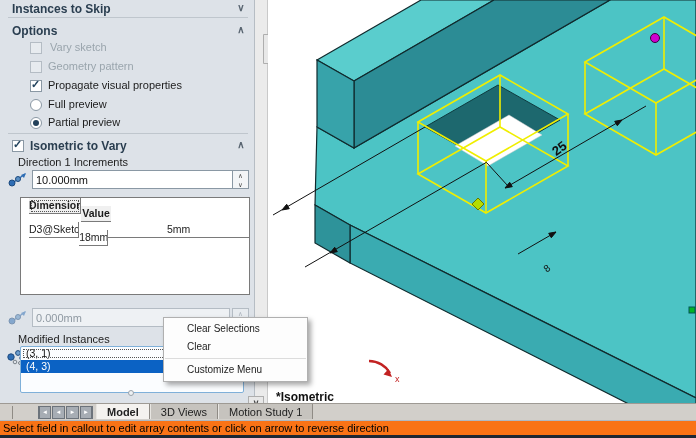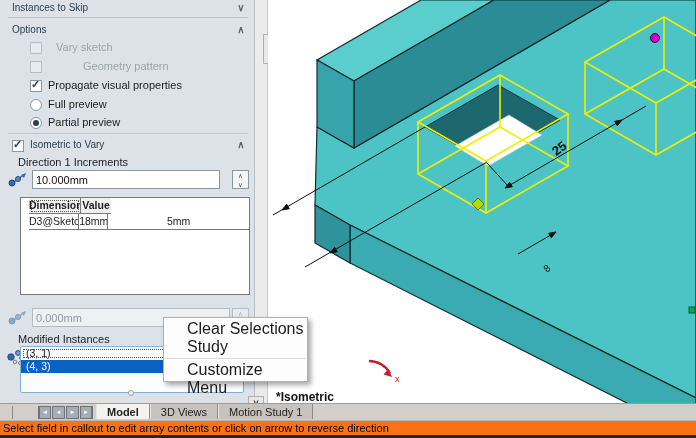--- a/index.html
+++ b/index.html
@@ -3,21 +3,21 @@
 <meta charset="utf-8">
 <style>
   * { margin:0; padding:0; box-sizing:border-box; }
   body { font-family:"Liberation Sans", sans-serif; }
   .screen { position:relative; width:696px; height:438px; background:#fff; overflow:hidden;
             font-size:11px; color:#1c1c1c; }
 
   
   .pm { position:absolute; left:0; top:0; width:255px; height:403px; background:#dde2e8;
         border-right:1px solid #b6bdc4; }
-  .grp-hdr { position:absolute; left:12px; font-weight:normal; color:#2a3e50; font-size:10px; cursor:default; }
+  .grp-hdr { position:absolute; left:12px; font-weight:bold; color:#2a3e50; font-size:12px; cursor:default; }
   .chev { position:absolute; left:234px; width:14px; text-align:center; color:#5a6672; font-size:10px; font-weight:bold; }
   .sep { position:absolute; left:8px; width:240px; height:1px; background:#bfc6cd; }
 
   .cb { position:absolute; width:12px; height:12px; background:#fff; border:1px solid #8a98a4; }
   .cb.disabled { background:#e7ebef; border-color:#b4bcc4; }
   .cb .mark { display:none; position:absolute; left:0px; top:-3px; font-size:11px; font-weight:bold; color:#24455f; }
   .cb.checked .mark { display:block; }
   .radio { position:absolute; width:12px; height:12px; background:#fff; border:1px solid #8a98a4; border-radius:50%; }
   .radio .dot { display:none; position:absolute; left:2px; top:2px; width:6px; height:6px; border-radius:50%; background:#23415a; }
   .radio.checked .dot { display:block; }
@@ -33,21 +33,21 @@
   .spinner.disabled { border-color:#b4bcc4; background:#e7ebef; }
   .spinner.disabled span { color:#aab2ba; }
 
   .ptable { position:absolute; left:20px; top:197px; width:230px; height:98px; background:#fff;
             border:1px solid #7a7a7a; font-size:10.5px; }
   .prow { display:flex;padding-left:8px; }
   .pcell { border-right:1px solid #7a7a7a; border-bottom:1px solid #7a7a7a; height:16px;
            line-height:15px; text-align:center; overflow:hidden; }
   .pcell:last-child { border-right:none; }
   .phead .pcell { background:#f0f0f0; font-weight:bold; }
-  .c0 { width:52px; } .c1 { width:30px; } .c2 { width:146px; }
+  .c0 { width:52px; } .c1 { width:30px;margin-top:8px; } .c2 { width:146px; }
   .focus-dotted { outline:1px dotted #555; outline-offset:-3px; }
 
   .milist { position:absolute; left:20px; top:346px; width:224px; height:47px; background:#fbfdff;
             border:1px solid #7fb0d9; border-radius:2px; font-size:10.5px; overflow:hidden; }
   .miitem { height:13px; line-height:13px; padding-left:5px; color:#111; }
   .miitem.checked { background:#0b62c4; color:#fff; }
   .resize-dot { position:absolute; left:128px; top:390px; width:6px; height:6px; border:1px solid #9aa2aa;
                 border-radius:50%; background:#eef1f4; }
 
   .mini-icon { position:absolute; }
@@ -61,21 +61,21 @@
   .collapse-btn { position:absolute; left:248px; top:396px; width:16px; height:14px; background:#e8e8e8;
                   border:1px solid #aeaeae; text-align:center; font-size:9px; line-height:12px; color:#444; font-weight:bold; }
 
   
   .viewport { position:absolute; left:268px; top:0; width:428px; height:403px; background:#fff; }
   .viewlabel { position:absolute; left:276px; top:390px; font-weight:bold; font-size:12px; color:#111; }
 
   
   .cmenu { position:absolute; left:163px; top:317px; width:145px; background:#fdfdfd;
            border:1px solid #b0b0b0; box-shadow:3px 3px 5px rgba(0,0,0,0.35); padding:2px 0; z-index:50; }
-  .cmenu .item { height:18px; line-height:18px; padding-left:23px; color:#1c1c1c; font-size:16px; }
+  .cmenu .item { height:18px; line-height:18px; padding-left:23px; color:#1c1c1c; font-size:10px; }
   .cmenu .msep { height:1px; background:#dcdcdc; margin:2px 1px; }
 
   
   .tabbar { position:absolute; left:0; top:403px; width:696px; height:17px; background:#d2cfca;
             border-top:1px solid #9e9a94; }
   .tab-div { position:absolute; left:12px; top:2px; width:1px; height:13px; background:#8f8b85; }
   .navbtns { position:absolute; left:38px; top:2px; display:flex; gap:1px; }
   .navbtn { width:13px; height:13px; background:#a7adb4; border:1px solid #6c737b; color:#fff;
             font-size:6px; line-height:11px; text-align:center; }
   .tabs { position:absolute; left:96px; top:0px; height:17px; display:flex; }
@@ -94,24 +94,24 @@
   <div class="pm">
 
     <div class="grp-hdr" style="top:2px;">Instances to Skip</div>
     <div class="chev" style="top:2px;">∨</div>
     <div class="sep" style="top:17px;"></div>
 
     <div class="grp-hdr" style="top:24px;">Options</div>
     <div class="chev" style="top:24px;">∧</div>
 
     <div class="cb disabled" style="left:30px; top:42px;"></div>
-    <div class="ctl-label disabled" style="left:56px; top:41px;text-align:center;">Vary sketch</div>
+    <div class="ctl-label disabled" style="left:50px; top:41px;text-align:center;">Vary sketch</div>
 
     <div class="cb disabled" style="left:30px; top:61px;"></div>
-    <div class="ctl-label disabled" style="left:48px; top:60px;margin-left:35px;">Geometry pattern</div>
+    <div class="ctl-label disabled" style="left:48px; top:60px;">Geometry pattern</div>
 
     <div class="cb checked" style="left:30px; top:80px;">
         <span class="mark">✓</span>
       </div>
     <div class="ctl-label" style="left:48px; top:79px;">Propagate visual properties</div>
 
     <div class="radio" style="left:30px; top:99px;"></div>
     <div class="ctl-label" style="left:48px; top:98px;">Full preview</div>
 
     <div class="radio checked" style="left:30px; top:117px;">
@@ -128,21 +128,21 @@
     <div class="chev" style="top:139px;">∧</div>
 
     <div class="ctl-label" style="left:18px; top:156px;">Direction 1 Increments</div>
 
     <svg class="mini-icon" style="left:7px; top:171px;" width="22" height="17">
       <line x1="7" y1="11" x2="18" y2="3" stroke="#2e6db4" stroke-width="1.5"></line>
       <polygon points="19,2 14,4 17,7" fill="#2e6db4"></polygon>
       <circle cx="5" cy="12" r="3" fill="#2e6db4" stroke="#1d4a7e"></circle>
       <circle cx="11" cy="8" r="2.5" fill="#5a8fc4" stroke="#1d4a7e"></circle>
     </svg>
-    <input class="txt-input" style="left: 32px; top: 170px; width: 188px;" value="10.000mm">
+    <input class="txt-input" style="left: 32px; top: 170px; width: 216px;" value="10.000mm">
     <div class="spinner" style="left:232px; top:170px;">
       <span>∧</span>
       <span>∨</span>
     </div>
 
     <div class="ptable">
       <div class="prow phead">
         <div class="pcell c0 focus-dotted">Dimension</div>
         <div class="pcell c1">Value</div>
       </div>
@@ -249,21 +249,21 @@
       <path d="M369,361 C378,361 386,366 390,373" stroke="#c22222" stroke-width="2.4" fill="none"></path>
       <polygon points="392,377 383.5,374.5 388.5,369" fill="#c22222"></polygon>
       <text x="395" y="382" font-size="9" fill="#c22222" font-family="Liberation Sans, sans-serif">x</text>
     </g>
   </svg>
 
   <div class="viewlabel">*Isometric</div>
 
   <div class="cmenu">
     <div class="item">Clear Selections</div>
-    <div class="item">Study</div>
+    <div class="item">Clear</div>
     <div class="msep"></div>
     <div class="item">Customize Menu</div>
   </div>
 
   <div class="tabbar">
     <div class="tab-div"></div>
     <div class="navbtns">
       <div class="navbtn" style="border-left:2px solid #6c737b;">◄</div>
       <div class="navbtn">◄</div>
       <div class="navbtn">►</div>

